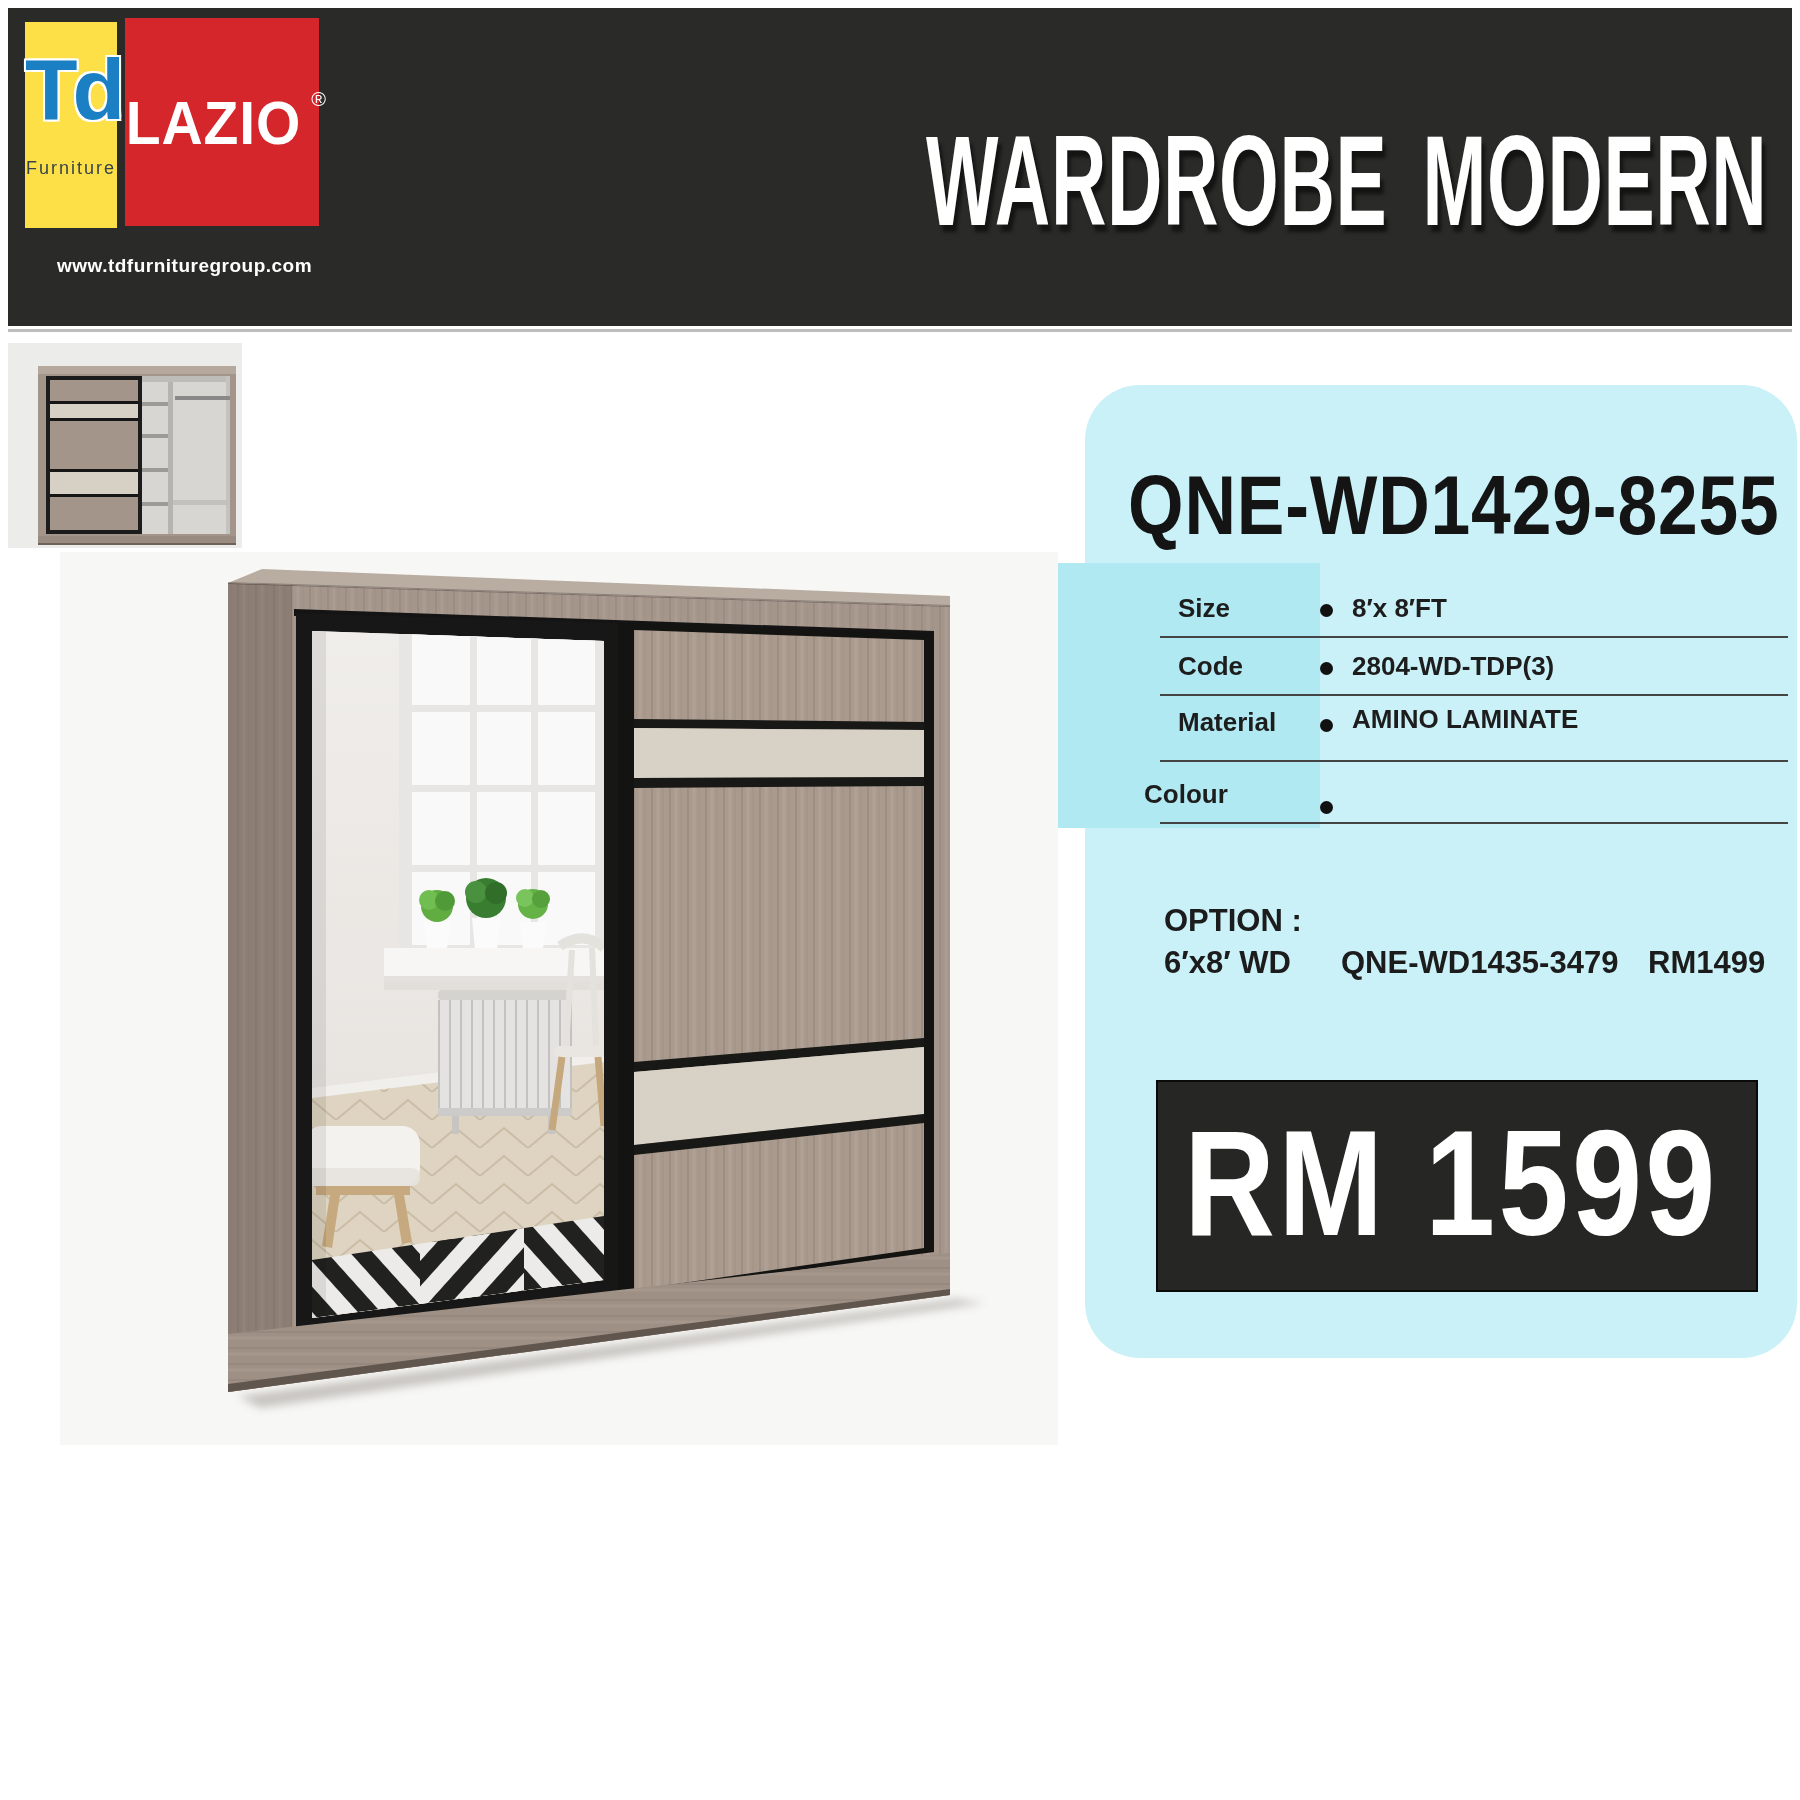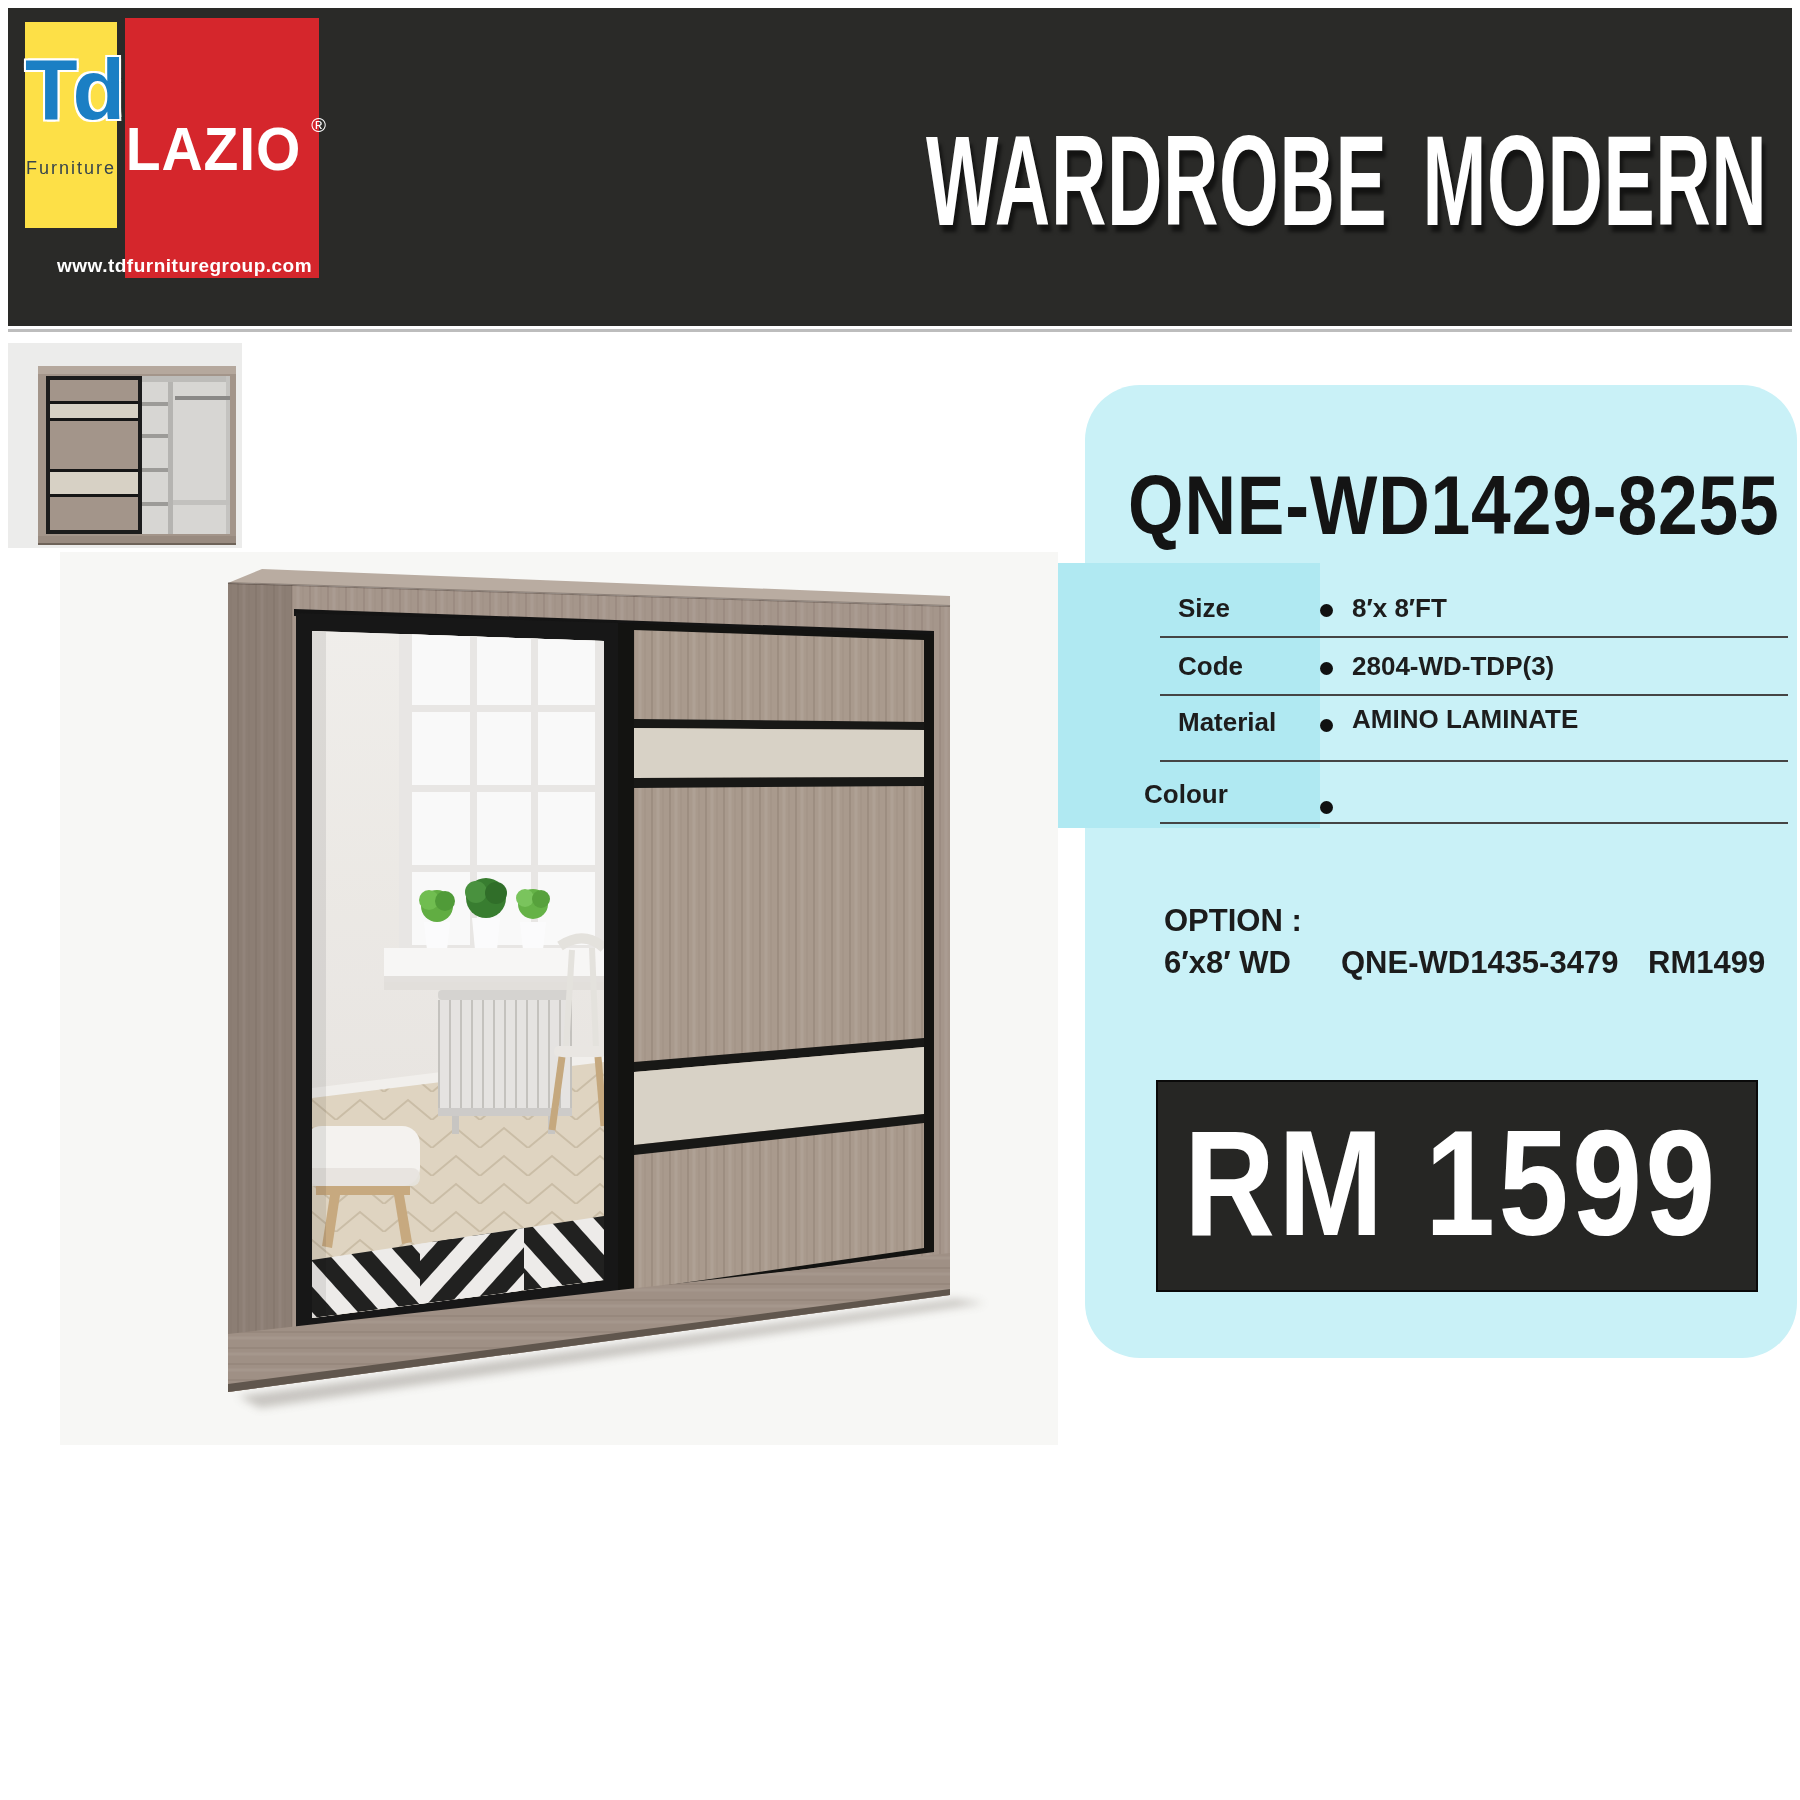--- a/index.html
+++ b/index.html
@@ -6,21 +6,21 @@
   .page{position:relative;width:1800px;height:1800px;background:#ffffff;overflow:hidden;
         font-family:"Liberation Sans", sans-serif;}
 
   
   .header{position:absolute;left:8px;top:8px;width:1784px;height:318px;background:#2a2a28;}
   .header-underline{position:absolute;left:8px;top:329px;width:1784px;height:3px;background:#bdbdbd;}
   .logo-td{position:absolute;left:17px;top:14px;width:92px;height:206px;background:#fde047;text-align:center;}
   .td-text{margin-top:24px;font-size:86px;font-weight:bold;color:#1b7fc4;letter-spacing:-5px;line-height:1;
            text-shadow:-2px -2px 0 #fff,2px -2px 0 #fff,-2px 2px 0 #fff,2px 2px 0 #fff;}
   .td-sub{margin-top:26px;font-size:18px;color:#36434c;letter-spacing:2px;}
-  .logo-lazio{position:absolute;left:117px;top:10px;width:194px;height:260px;background:#d5262c;
+  .logo-lazio{position:absolute;left:117px;top:10px;width:194px;height:208px;background:#d5262c;
               display:flex;align-items:center;justify-content:center;color:#ffffff;}
   .lazio-text{font-size:62px;font-weight:bold;letter-spacing:1px;transform:scaleX(.92);}
   .lazio-reg{font-size:20px;margin-top:-46px;margin-left:2px;}
   .website{position:absolute;left:49px;top:247px;font-size:19px;font-weight:bold;color:#ffffff;letter-spacing:.5px;}
   .title{position:absolute;left:918px;top:109px;font-size:128px;font-weight:bold;color:#ffffff;line-height:1;
          transform:scaleX(.60);transform-origin:0 0;white-space:nowrap;word-spacing:22px;letter-spacing:1px;
          text-shadow:6px 7px 5px rgba(0,0,0,.55);}
 
   
   .panel{position:absolute;left:1085px;top:385px;width:712px;height:973px;background:#c9f1f7;border-radius:55px;}

